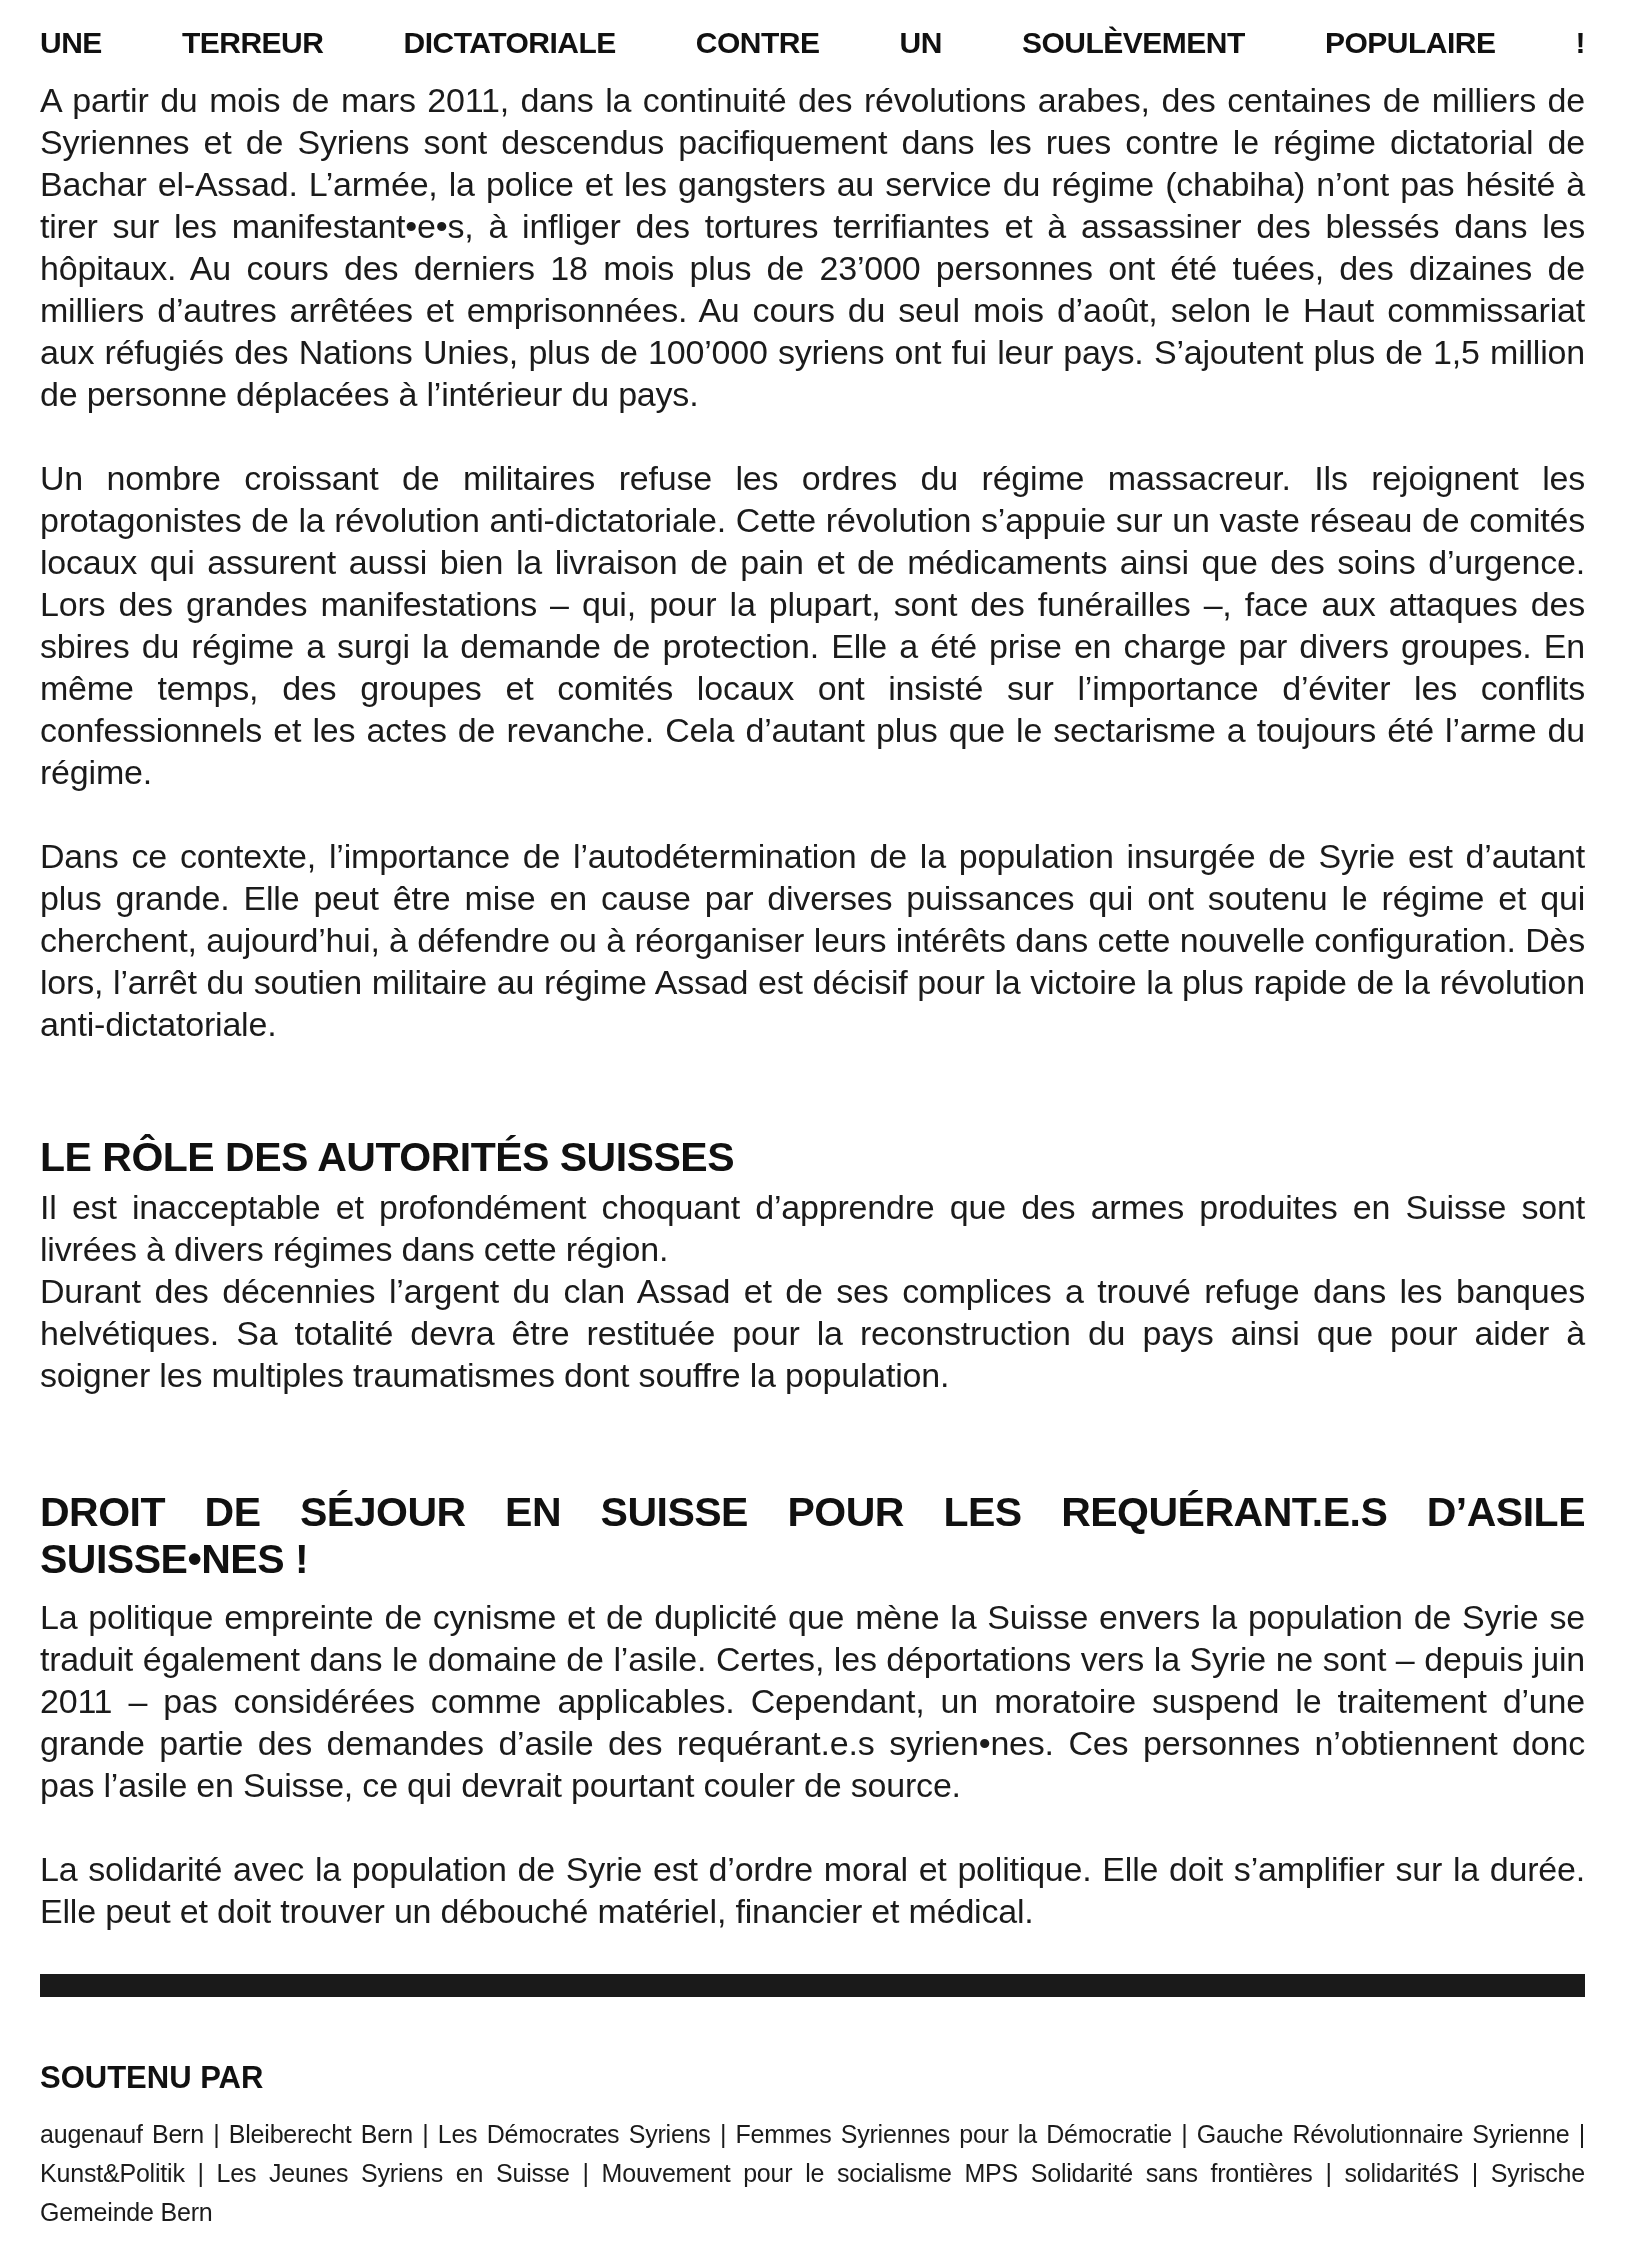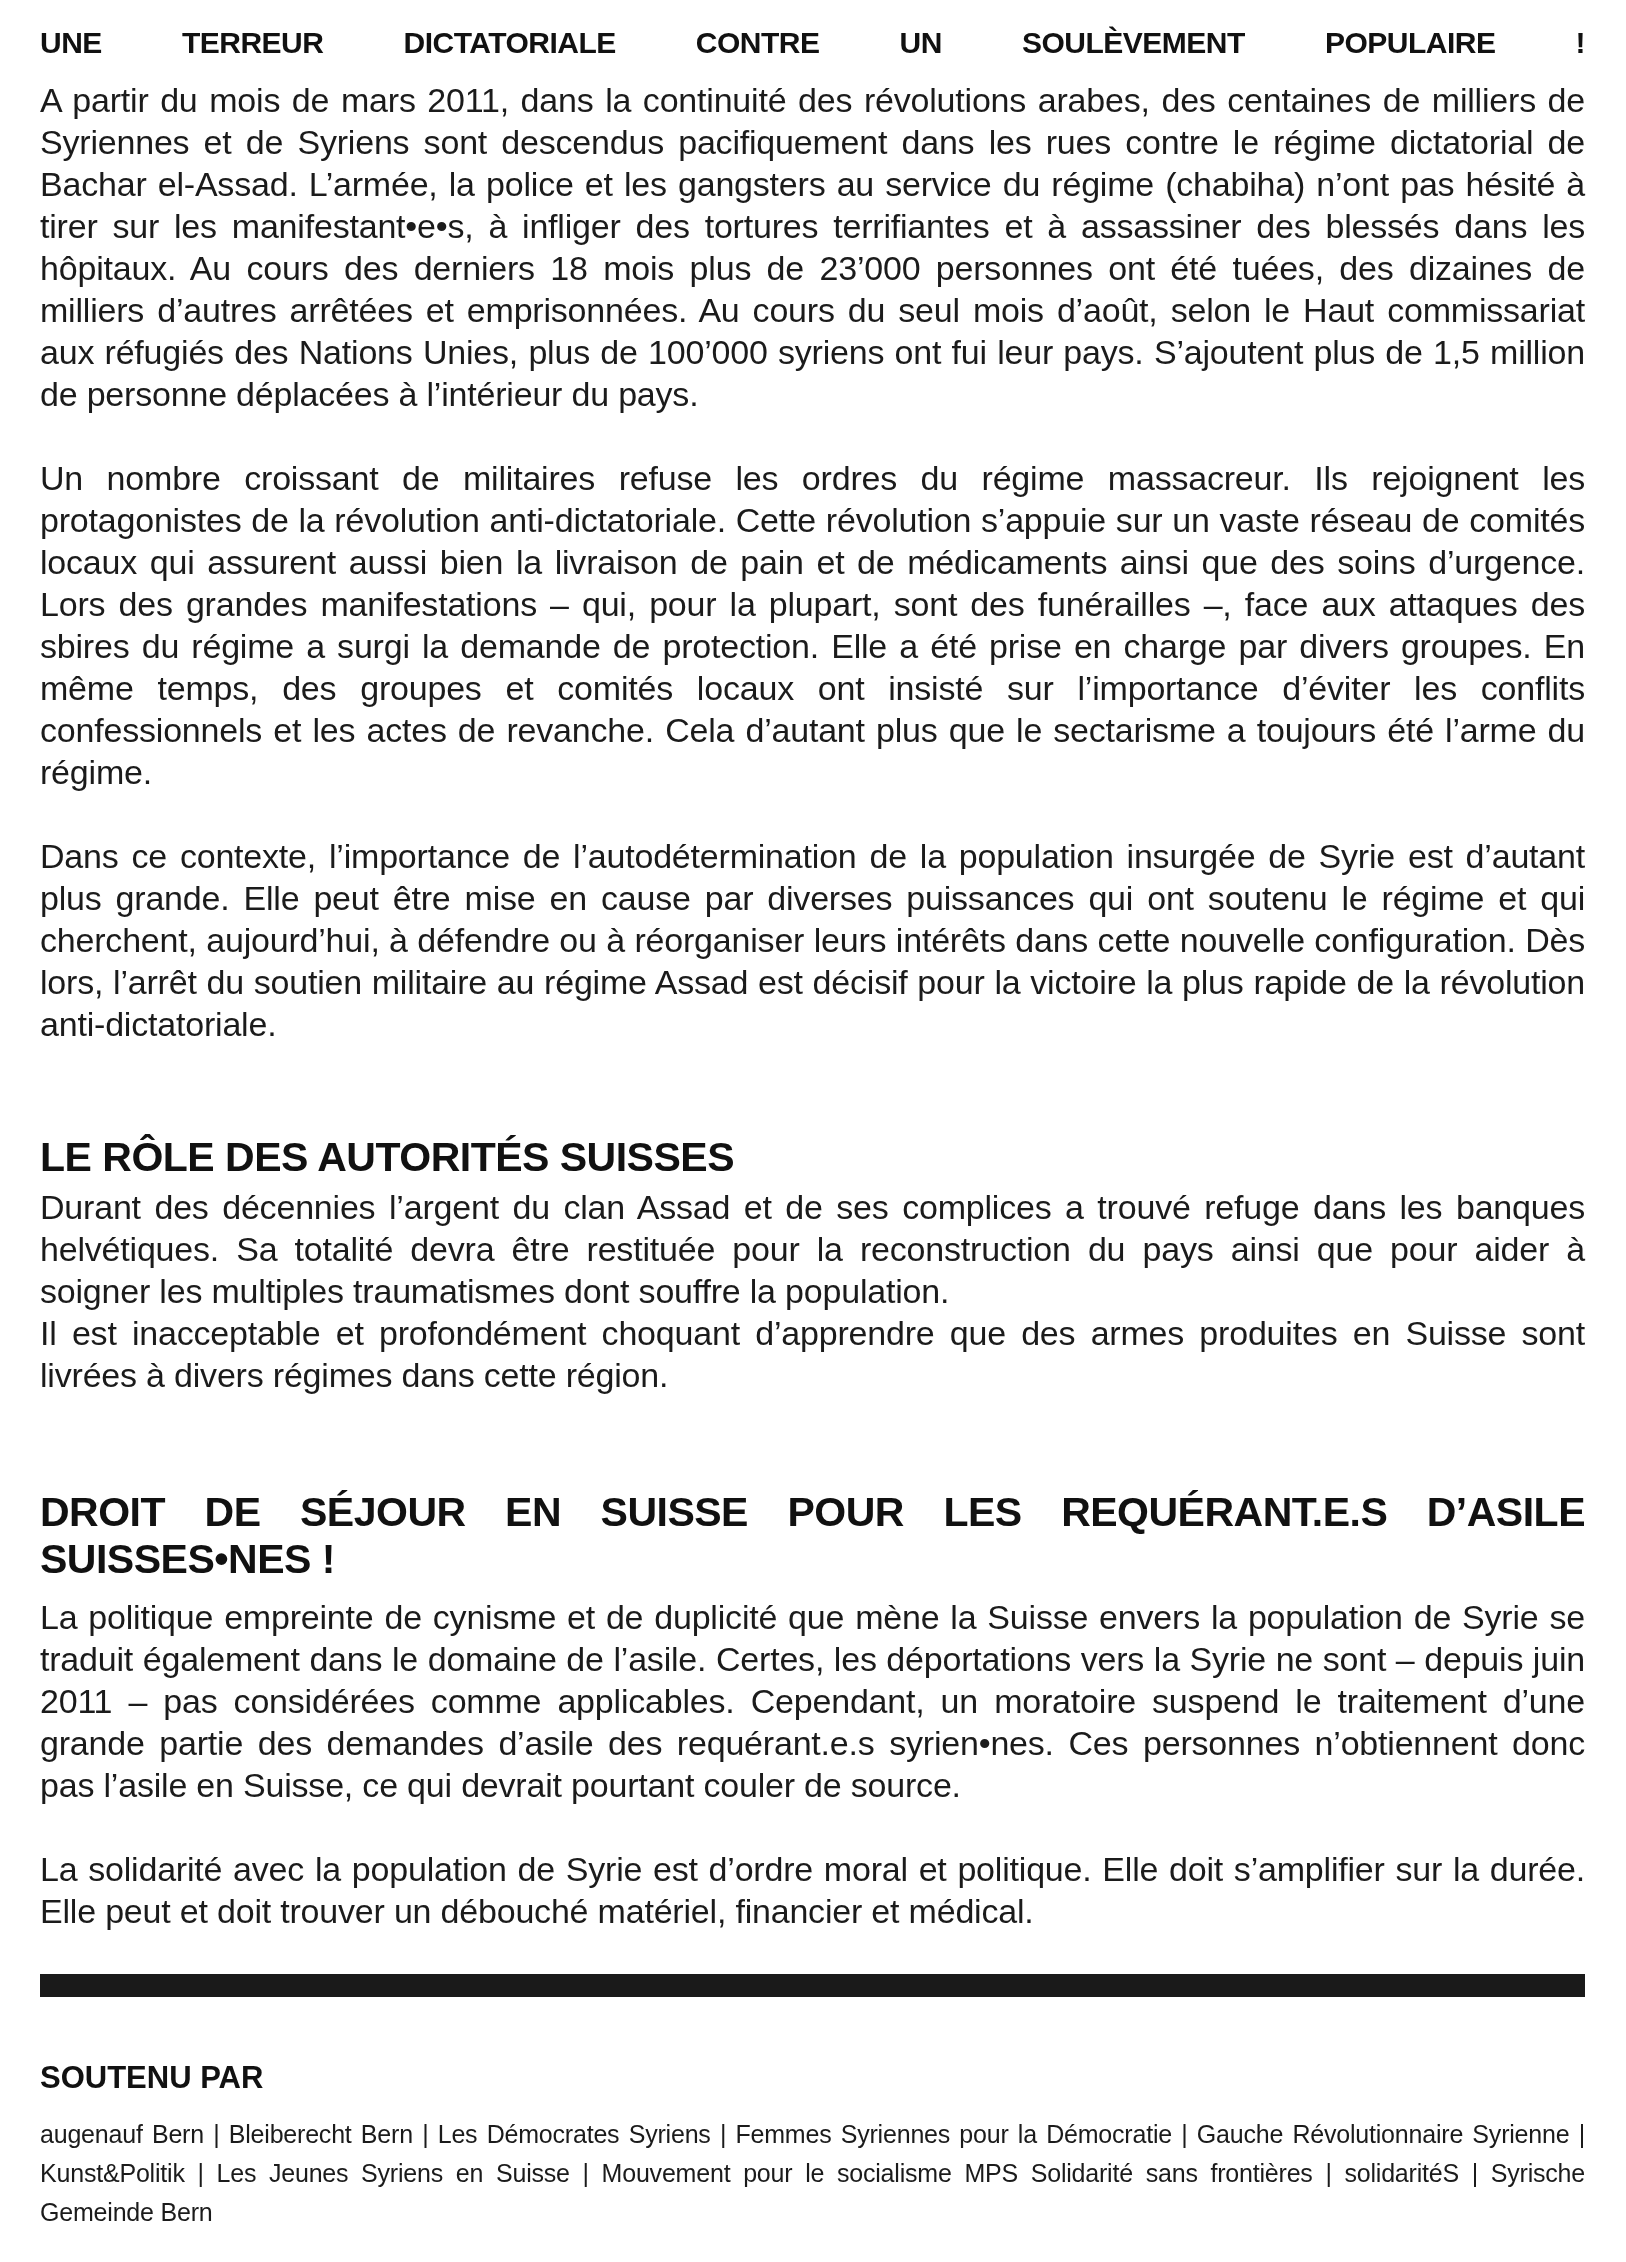--- a/index.html
+++ b/index.html
@@ -90,27 +90,27 @@
 
   <p class="body-par">A partir du mois de mars 2011, dans la continuité des révolutions arabes, des centaines de milliers de Syriennes et de Syriens sont descendus pacifiquement dans les rues contre le régime dictatorial de Bachar el-Assad. L’armée, la police et les gangsters au service du régime (chabiha) n’ont pas hésité à tirer sur les manifestant•e•s, à infliger des tortures terrifiantes et à assassiner des blessés dans les hôpitaux. Au cours des derniers 18 mois plus de 23’000 personnes ont été tuées, des dizaines de milliers d’autres arrêtées et emprisonnées. Au cours du seul mois d’août, selon le Haut commissariat aux réfugiés des Nations Unies, plus de 100’000 syriens ont fui leur pays. S’ajoutent plus de 1,5 million de personne déplacées à l’intérieur du pays.</p>
 
   <p class="body-par">Un nombre croissant de militaires refuse les ordres du régime massacreur. Ils rejoignent les protagonistes de la révolution anti-dictatoriale. Cette révolution s’appuie sur un vaste réseau de comités locaux qui assurent aussi bien la livraison de pain et de médicaments ainsi que des soins d’urgence. Lors des grandes manifestations – qui, pour la plupart, sont des funérailles –, face aux attaques des sbires du régime a surgi la demande de protection. Elle a été prise en charge par divers groupes. En même temps, des groupes et comités locaux ont insisté sur l’importance d’éviter les conflits confessionnels et les actes de revanche. Cela d’autant plus que le sectarisme a toujours été l’arme du régime.</p>
 
   <p class="body-par">Dans ce contexte, l’importance de l’autodétermination de la population insurgée de Syrie est d’autant plus grande. Elle peut être mise en cause par diverses puissances qui ont soutenu le régime et qui cherchent, aujourd’hui, à défendre ou à réorganiser leurs intérêts dans cette nouvelle configuration. Dès lors, l’arrêt du soutien militaire au régime Assad est décisif pour la victoire la plus rapide de la révolution anti-dictatoriale.</p>
 
   <h2 class="section-heading">LE RÔLE DES AUTORITÉS SUISSES</h2>
 
   <div class="compact-group">
+    <p class="body-par">Il est inacceptable et profondément choquant d’apprendre que des armes produites en Suisse sont livrées à divers régimes dans cette région.</p>
     <p class="body-par">Durant des décennies l’argent du clan Assad et de ses complices a trouvé refuge dans les banques helvétiques. Sa totalité devra être restituée pour la reconstruction du pays ainsi que pour aider à soigner les multiples traumatismes dont souffre la population.</p>
-    <p class="body-par">Il est inacceptable et profondément choquant d’apprendre que des armes produites en Suisse sont livrées à divers régimes dans cette région.</p>
   </div>
 
   <h2 class="section-heading section-heading-droit">
     <span class="jline">DROIT DE SÉJOUR EN SUISSE POUR LES REQUÉRANT.E.S D’ASILE</span>
-    <span class="jline-last">SUISSES•NES !</span>
+    <span class="jline-last">SUISSE•NES !</span>
   </h2>
 
   <p class="body-par">La politique empreinte de cynisme et de duplicité que mène la Suisse envers la population de Syrie se traduit également dans le domaine de l’asile. Certes, les déportations vers la Syrie ne sont – depuis juin 2011 – pas considérées comme applicables. Cependant, un moratoire suspend le traitement d’une grande partie des demandes d’asile des requérant.e.s syrien•nes. Ces personnes n’obtiennent donc pas l’asile en Suisse, ce qui devrait pourtant couler de source.</p>
 
   <p class="body-par">La solidarité avec la population de Syrie est d’ordre moral et politique. Elle doit s’amplifier sur la durée. Elle peut et doit trouver un débouché matériel, financier et médical.</p>
 
   <div class="divider-rule"></div>
 
   <h3 class="supporters-heading">SOUTENU PAR</h3>
 

